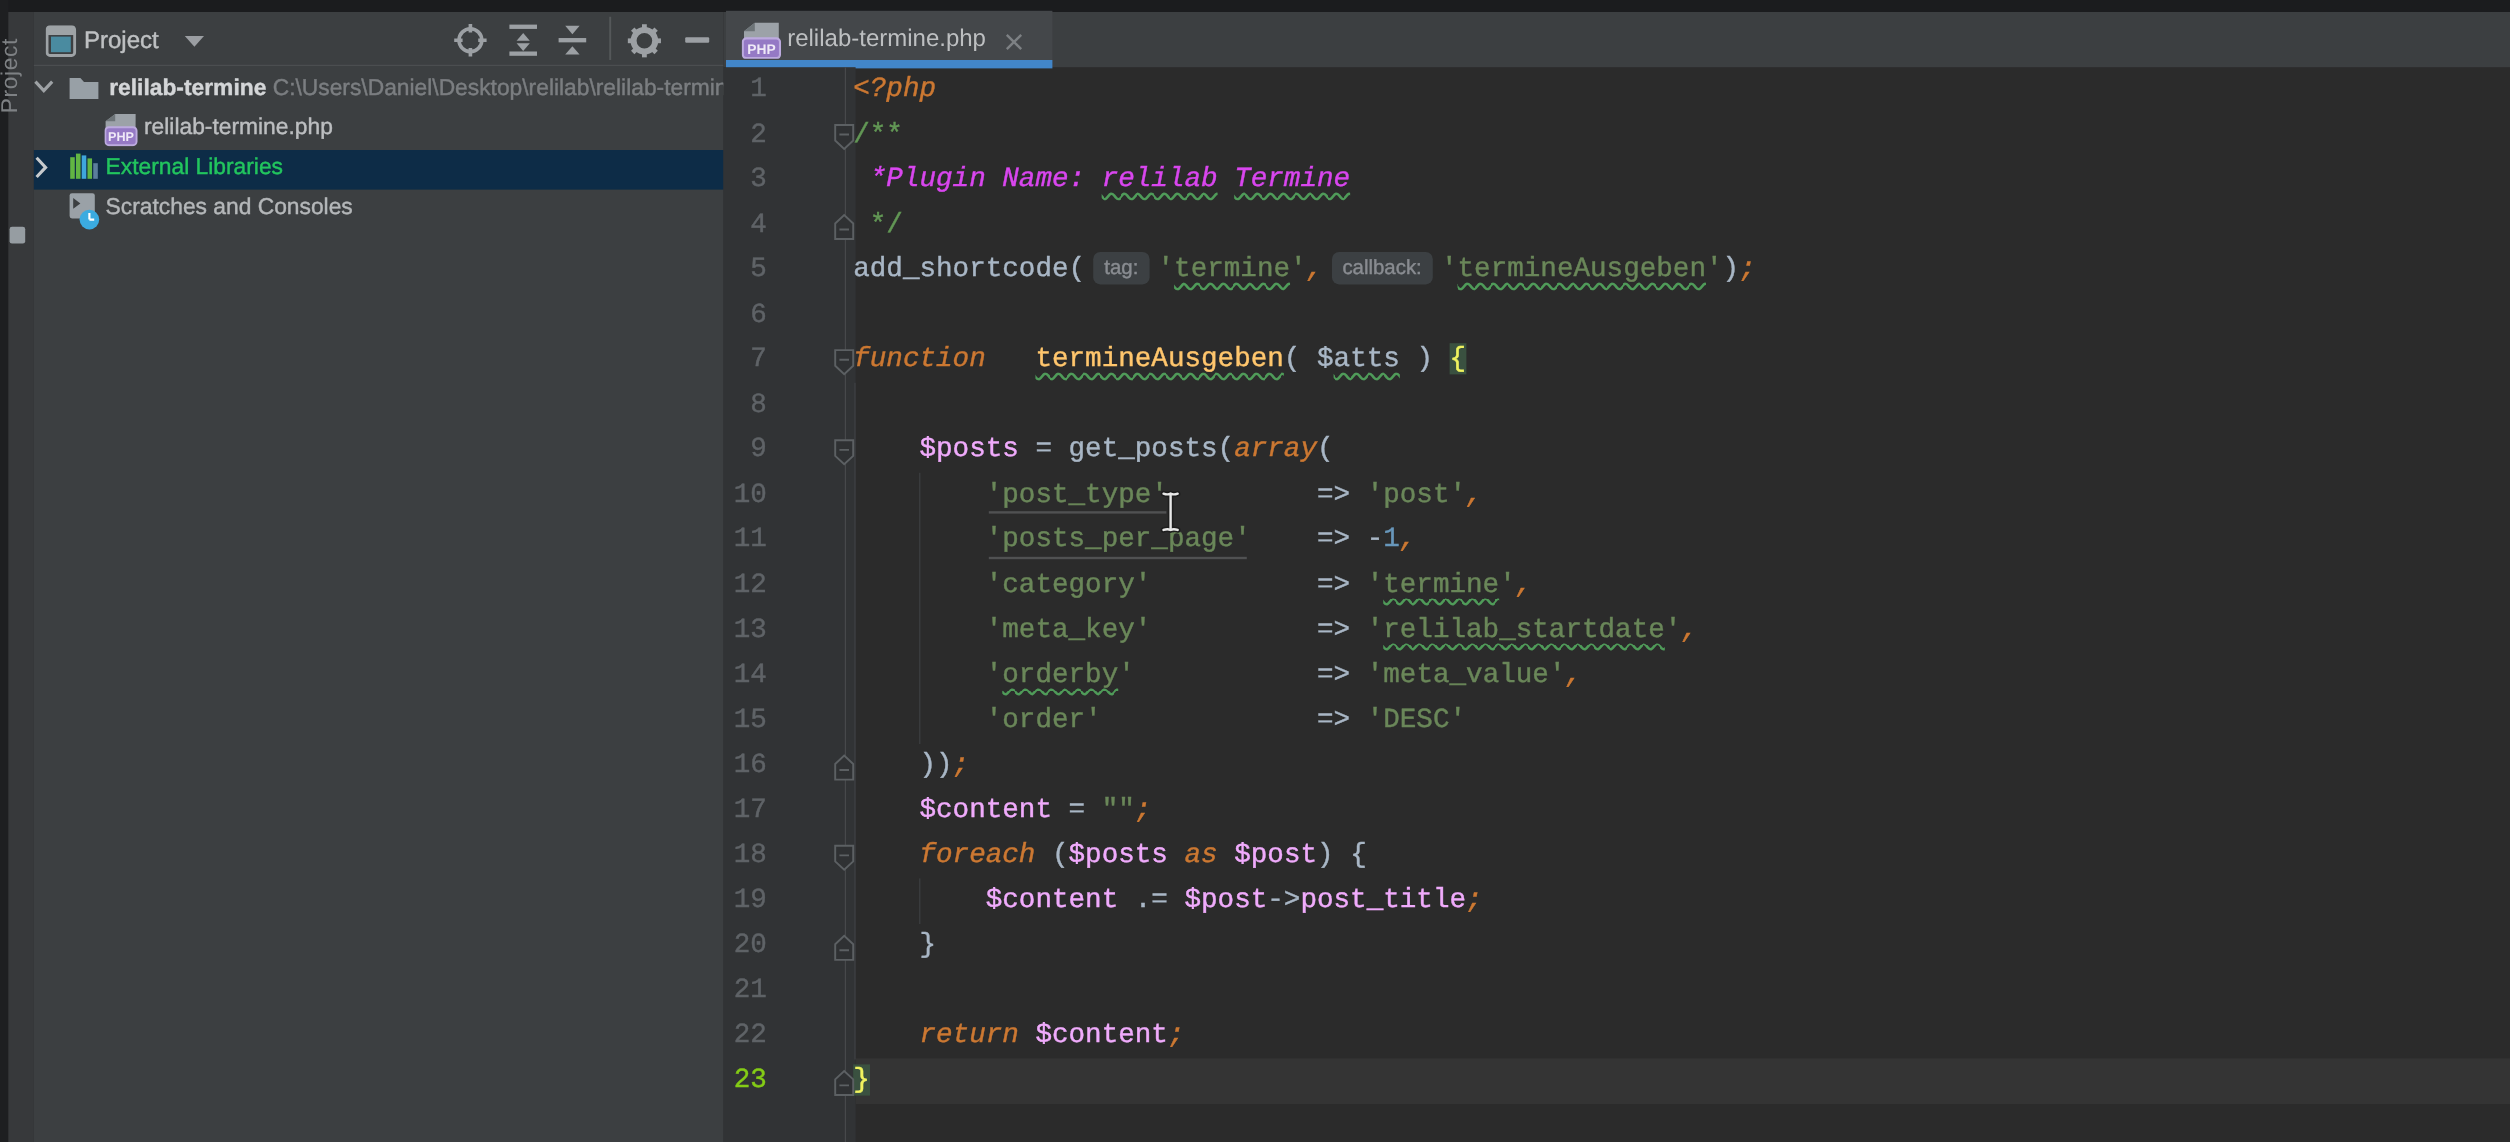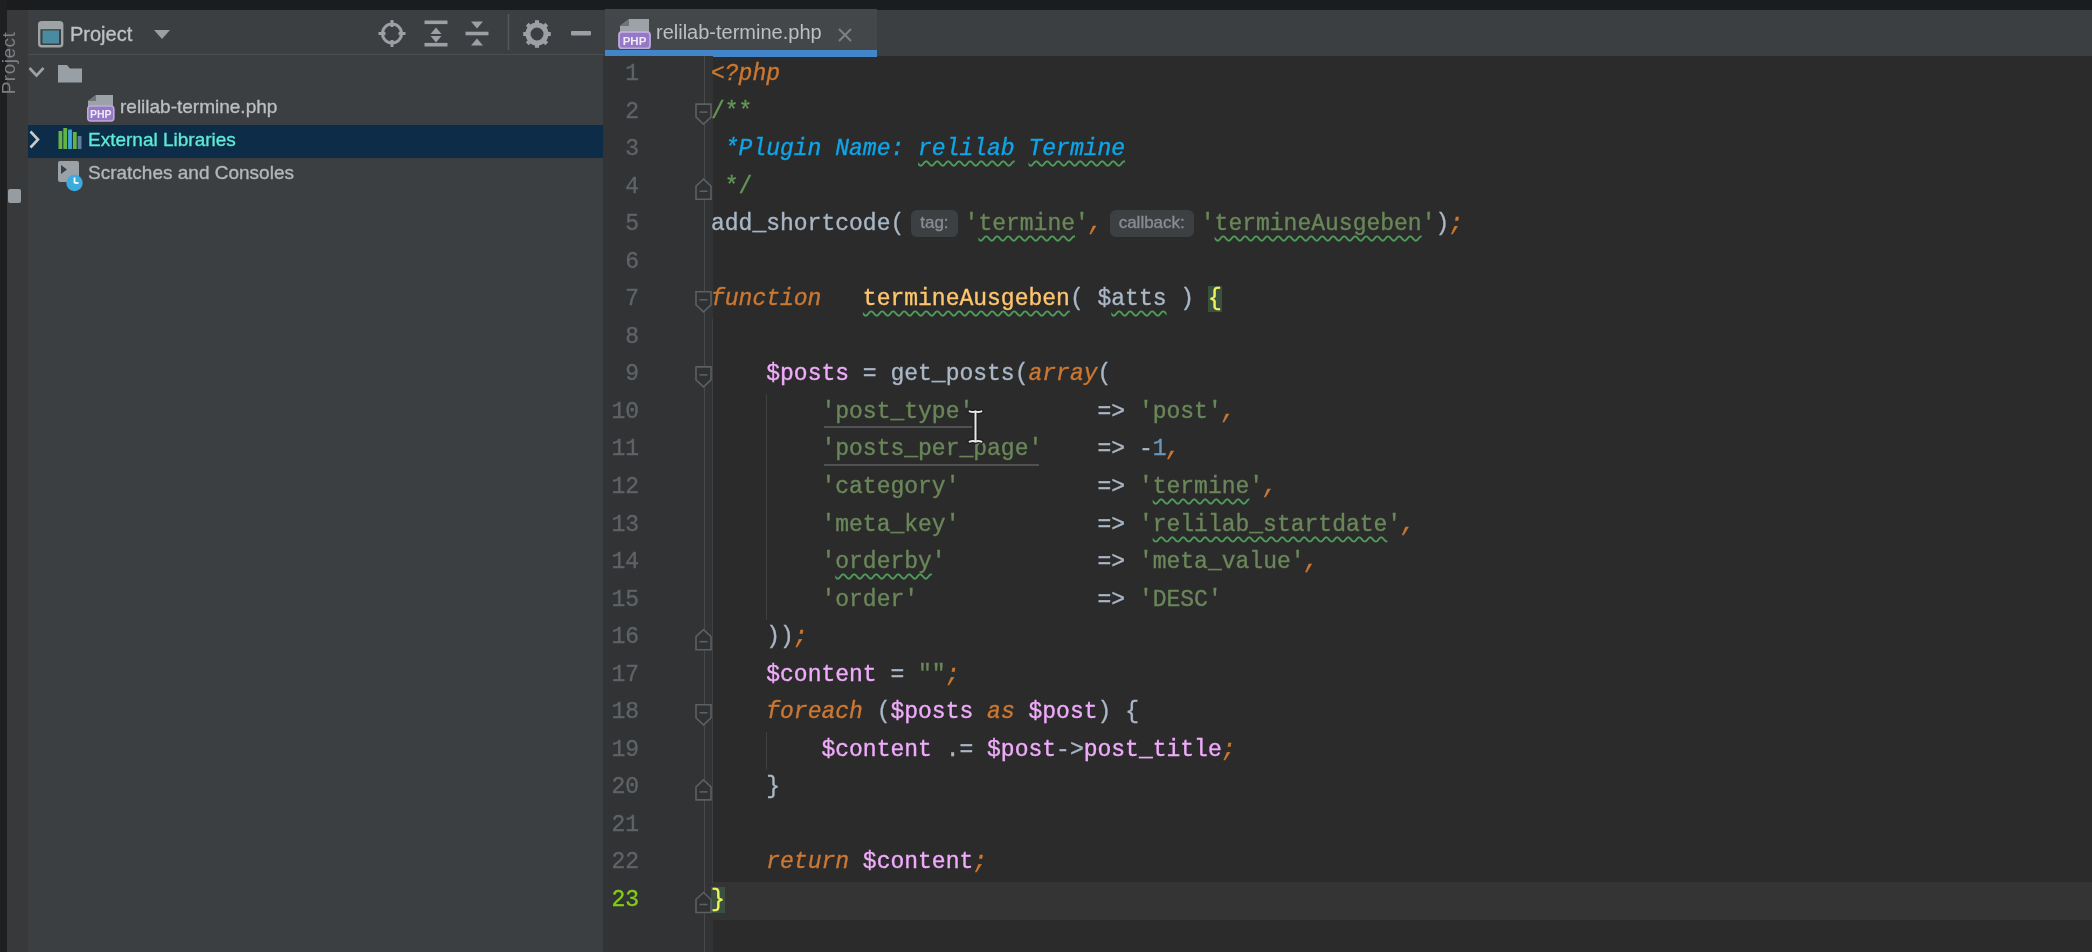--- a/index.html
+++ b/index.html
@@ -5,21 +5,21 @@
   html,body{margin:0;padding:0;}
   body{width:2092px;height:952px;position:relative;overflow:hidden;background:#2b2b2b;font-family:"Liberation Sans",sans-serif;}
   #wrap{position:absolute;left:0;top:0;width:2092px;height:952px;filter:blur(0.55px);}
   pre,.treelabel{-webkit-text-stroke:0.35px;}
   .abs{position:absolute;}
   pre{margin:0;font-family:"Liberation Mono",monospace;font-size:23px;line-height:37.54px;}
   
   .k{color:#cc7832;font-style:italic;}           
   .s{color:#6a8759;}           
   .dc{color:#629755;}          
-  .dci{color:#0ea5e9;font-style:italic;}
+  .dci{color:#d946ef;font-style:italic;}
   .v{color:#f0abfc;}           
   .n{color:#6897bb;}           
   .fn{color:#ffc66d;}          
   .w{text-decoration:underline;text-decoration-style:wavy;text-decoration-color:#4f9b59;text-decoration-thickness:1.5px;text-underline-offset:5px;text-decoration-skip-ink:none;}
   .brace{color:#eff35f;background:#3a5140;}
   .pill{display:inline-block;background:#3c4043;color:#898c91;font-family:"Liberation Sans",sans-serif;font-size:17px;line-height:24px;border-radius:6px;padding:1px 9px 2px 9px;margin:0 7px;vertical-align:2px;}
   .treelabel{font-size:19px;color:#bcbec0;position:absolute;white-space:nowrap;}
 </style>
 </head>
 <body>
@@ -80,38 +80,39 @@
         <rect x="213" y="22" width="20" height="4.6" rx="1"></rect>
       </g>
     </svg>
 
     <div class="abs" style="left:0;top:115px;width:575px;height:33px;background:#0d2c47;"></div>
 
     <svg class="abs" style="left:0px;top:47px;" width="60" height="33" viewBox="0 0 60 33">
       <polyline points="1.5,11 8.5,18.5 15.5,11" fill="none" stroke="#9ea2a5" stroke-width="2.6"></polyline>
       <path d="M30,8 h9 l3,3.4 h12 v14 h-24 z" fill="#98a0a6"></path>
     </svg>
+    <div class="treelabel" style="left:63px;top:52.5px;font-weight:bold;color:#d4d6d8;">relilab-termine <span style="font-weight:normal;color:#7b7e81;">C:\Users\Daniel\Desktop\relilab\relilab-termin</span></div>
 
     <svg class="abs" style="left:59px;top:83px;" width="28" height="29" viewBox="0 0 28 29">
       <polygon points="9,2 26,2 26,15 1,15 1,8" fill="#9ca2a8"></polygon>
       <polygon points="1,8 9,8 9,2" fill="#6d7478"></polygon>
       <rect x="0.8" y="13" width="26" height="15" rx="3" fill="#9579c5" stroke="#bcaade" stroke-width="1.6"></rect>
       <text x="13.8" y="24.6" font-family="Liberation Sans,sans-serif" font-size="10.5" font-weight="bold" fill="#efe9f7" text-anchor="middle">PHP</text>
     </svg>
     <div class="treelabel" style="left:92px;top:86px;">relilab-termine.php</div>
 
     <svg class="abs" style="left:0px;top:113px;" width="90" height="33" viewBox="0 0 90 33">
       <polyline points="2.5,5.5 10,13.5 2.5,21.5" transform="translate(0,3)" fill="none" stroke="#c8cbcd" stroke-width="2.6"></polyline>
       <rect x="30.5" y="8" width="3.8" height="18" fill="#62b543"></rect>
       <rect x="35.3" y="5" width="3.8" height="21" fill="#62b543"></rect>
       <rect x="40.1" y="6.5" width="3.8" height="19.5" fill="#3fa6dc"></rect>
       <rect x="44.9" y="9" width="3.8" height="17" fill="#62b543"></rect>
       <rect x="49.7" y="13" width="3.8" height="13" fill="#5c7e9c"></rect>
     </svg>
-    <div class="treelabel" style="left:60px;top:119px;color:#5eead4;">External Libraries</div>
+    <div class="treelabel" style="left:60px;top:119px;color:#22c55e;">External Libraries</div>
 
     <svg class="abs" style="left:29px;top:148px;" width="34" height="34" viewBox="0 0 34 34">
       <rect x="1" y="3" width="21" height="21" rx="2" fill="#9aa1a7"></rect>
       <path d="M4,7 l6,4.5 -6,4.5 z" fill="#3c3f41"></path>
       <circle cx="17.5" cy="25" r="8.2" fill="#3babe0"></circle>
       <line x1="17.5" y1="25" x2="17.5" y2="19.5" stroke="#fff" stroke-width="1.8"></line>
       <line x1="17.5" y1="25" x2="21.5" y2="25" stroke="#fff" stroke-width="1.8"></line>
     </svg>
     <div class="treelabel" style="left:60px;top:152px;color:#b4b7b9;text-align:right;">Scratches and Consoles</div>
   </div>

